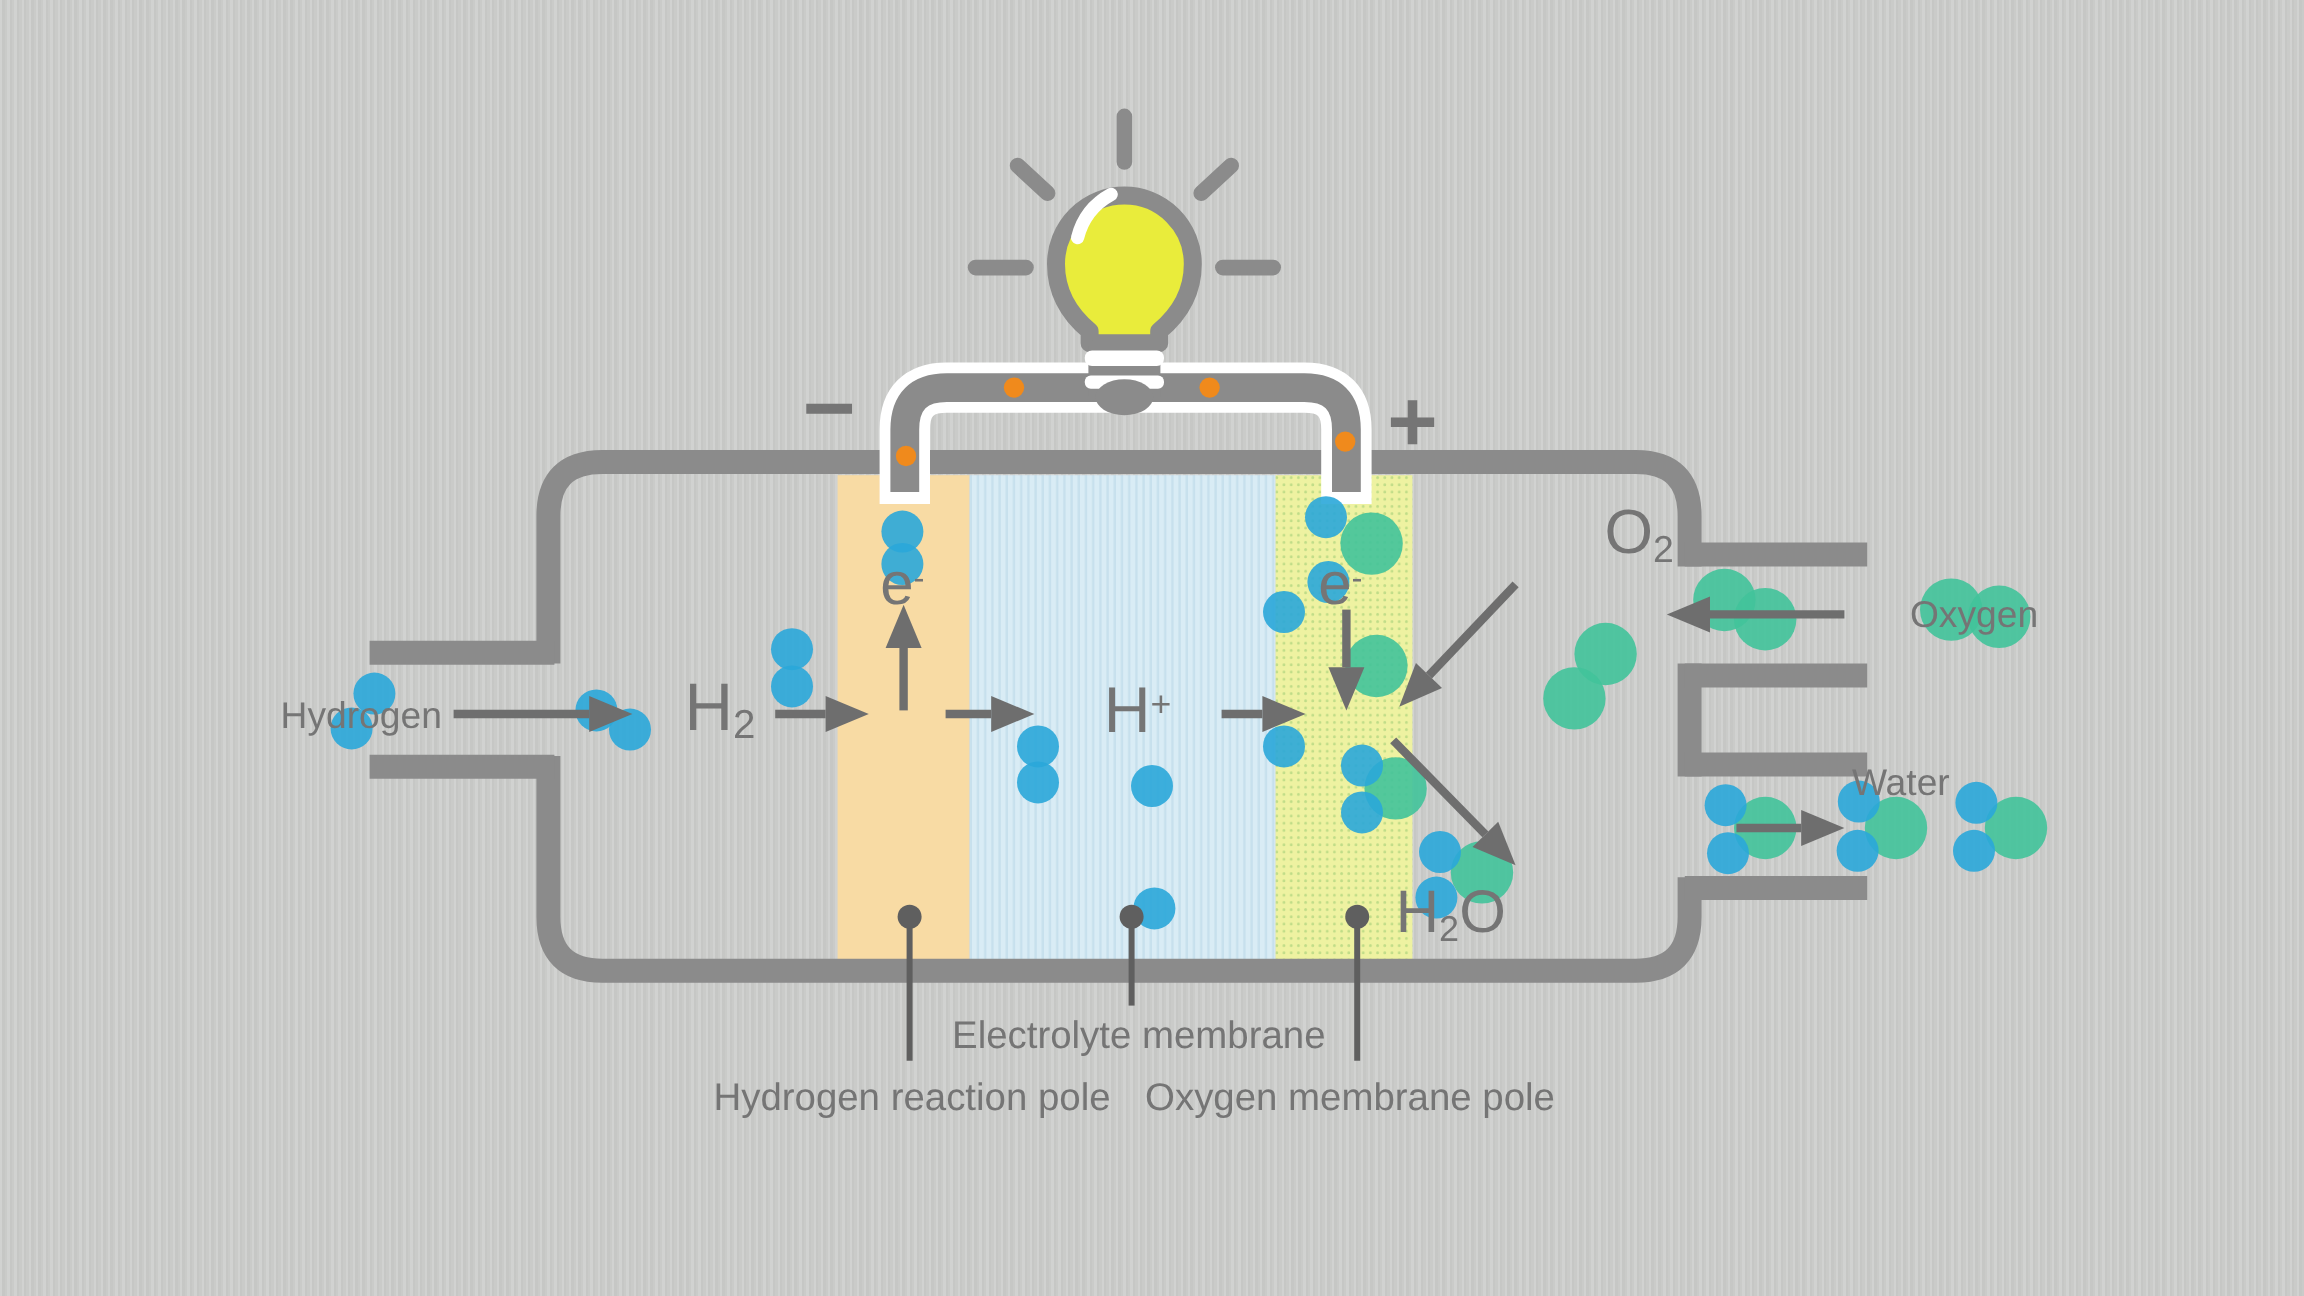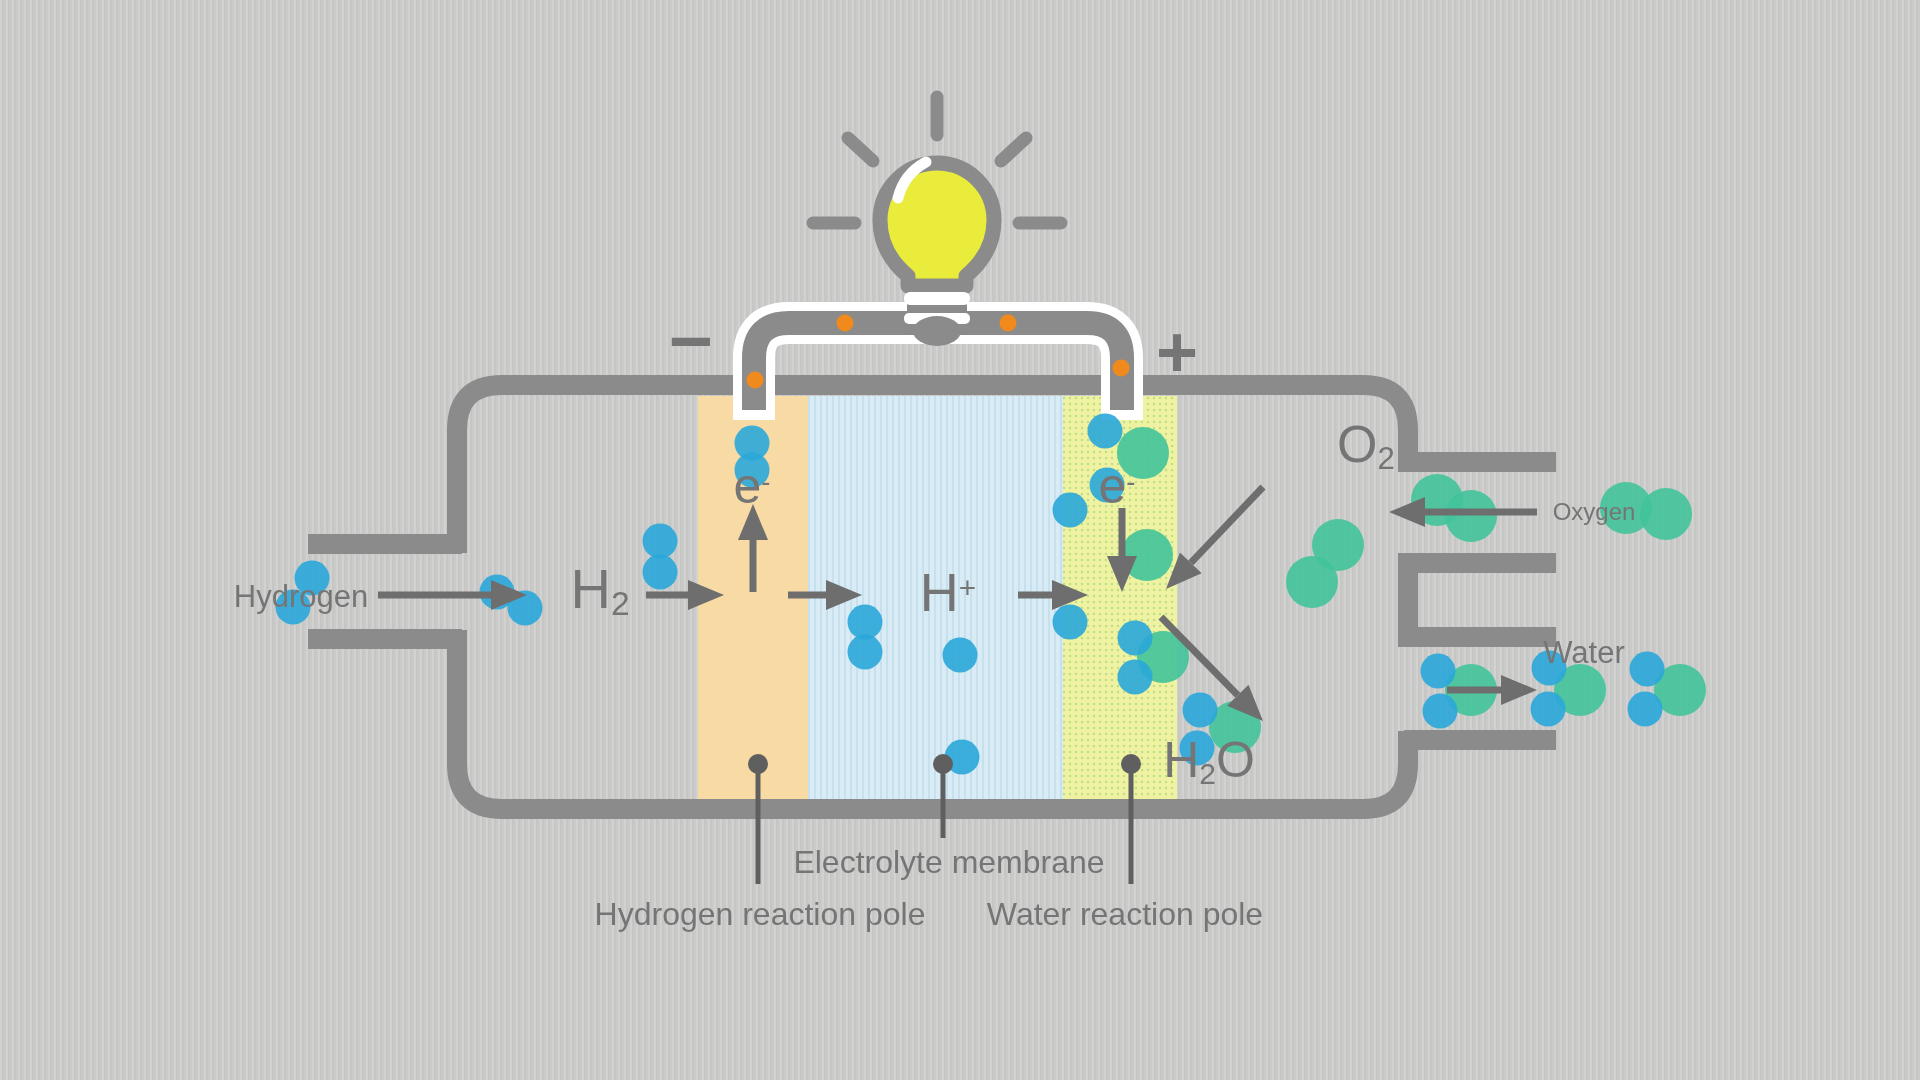--- a/index.html
+++ b/index.html
@@ -170,31 +170,31 @@
   </div>
 
   <div class="lbl chem" style="left:1117px;top:486px;font-size:50px">
     <span>e</span><span class="sup">-</span>
   </div>
 
   <div class="lbl chem" style="left:1366px;top:444px;font-size:52px">
     <span>O</span><span class="sub">2</span>
   </div>
 
-  <div class="lbl" style="left:1594px;top:512px;font-size:24px">Oxygen</div>
+  <div class="lbl" style="left:1645px;top:512px;font-size:31px">Oxygen</div>
 
   <div class="lbl chem" style="left:1209px;top:760px;font-size:50px">
     <span>H</span><span class="sub">2</span><span>O</span>
   </div>
 
   <div class="lbl" style="left:1584px;top:652px;font-size:31px">Water</div>
 
   <div class="lbl terminal" style="left:691px;top:341px;font-size:76px">−</div>
 
   <div class="lbl terminal" style="left:1177px;top:352px;font-size:72px">+</div>
 
   <div class="lbl" style="left:760px;top:914px;font-size:32px">Hydrogen reaction pole</div>
 
   <div class="lbl" style="left:949px;top:862px;font-size:32px">Electrolyte membrane</div>
 
-  <div class="lbl" style="left:1125px;top:914px;font-size:32px">Water reaction pole</div>
+  <div class="lbl" style="left:1125px;top:914px;font-size:32px">Oxygen membrane pole</div>
 
 </div>
 
 </body></html>

